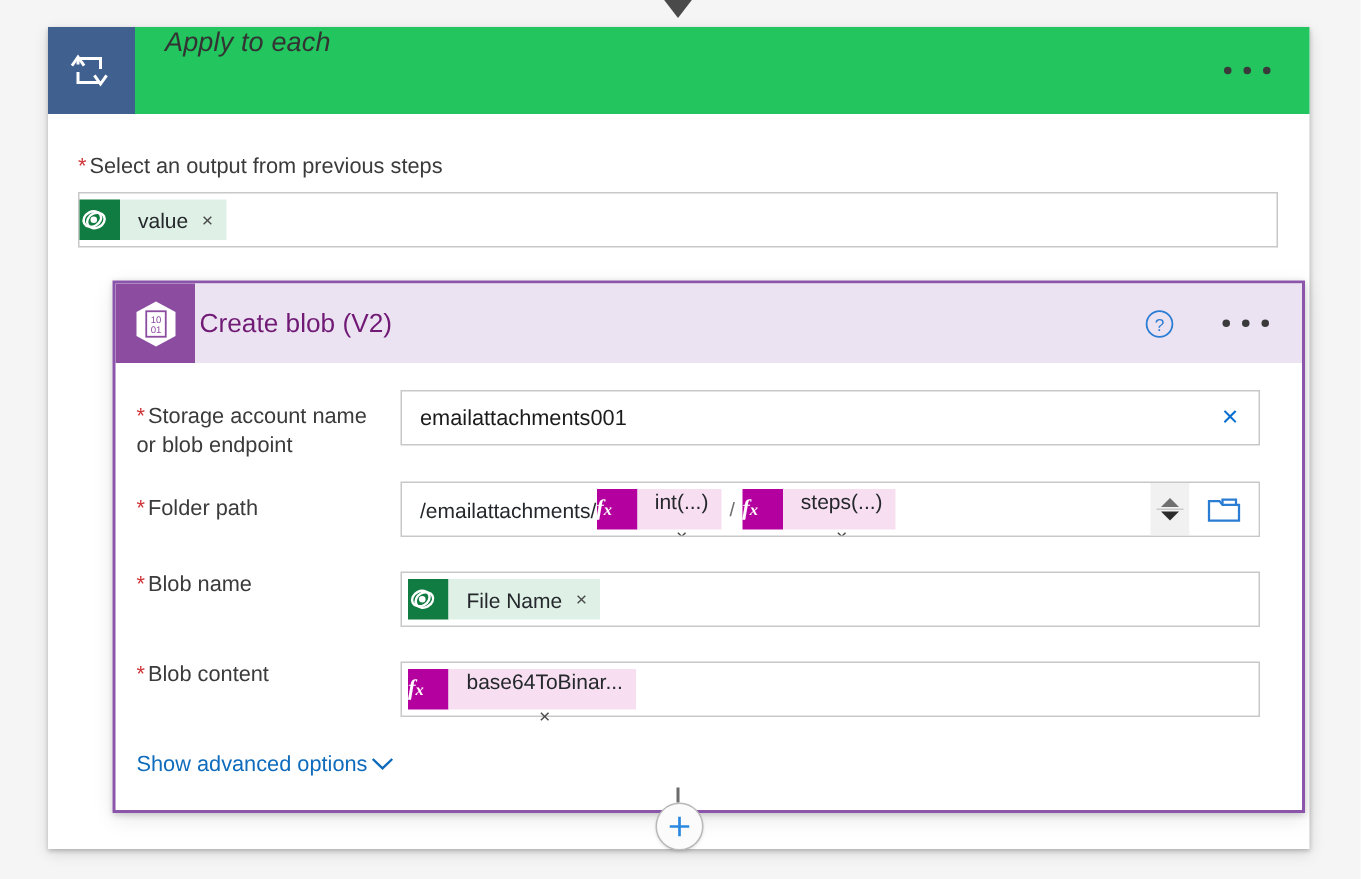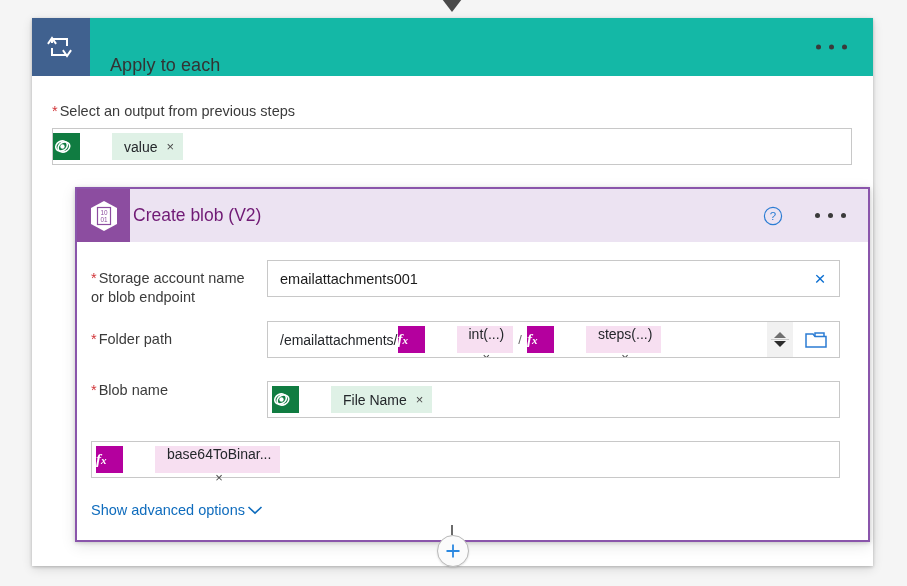--- a/index.html
+++ b/index.html
@@ -19,21 +19,21 @@
   }
   .top-arrow svg{display:block;}
 
   
   .outer-card{
     position:absolute;left:32px;top:18px;width:841px;height:548px;
     background:#ffffff;
     box-shadow:0 1px 3px rgba(0,0,0,.22), 0 3px 10px rgba(0,0,0,.12);
   }
   .outer-header{
-    position:relative;height:58px;background:#14b8a6;display:flex;align-items:flex-end;
+    position:relative;height:58px;background:#22c55e;display:flex;align-items:flex-start;font-style:italic;
   }
   .outer-header-icon{
     width:58px;height:58px;background:#40618f;
     display:flex;align-items:center;justify-content:center;flex:none;
   }
   .outer-title{
     margin-left:20px;font-size:18px;color:#333333;font-weight:400;letter-spacing:.1px;
   }
   .outer-menu{
     position:absolute;right:20px;top:50%;transform:translateY(-50%);
@@ -60,21 +60,21 @@
     display:inline-flex;align-items:center;height:27px;flex:none;
   }
   .token .tk-icon{
     width:27px;height:27px;flex:none;display:flex;align-items:center;
   }
   .token .tk-icon.green{background:#107c41;}
   .token .tk-icon.fx{background:#b4009e;color:#fff;font-style:italic;font-family:"Liberation Serif",serif;font-size:15px;font-weight:700;}
   .token .tk-icon.fx .sub{font-size:11px;}
   .token .tk-body{
     height:27px;display:flex;align-items:center;gap:9px;padding:0 9px 0 12px;
-    font-size:14px;color:#24272b;white-space:nowrap;margin-left:32px;
+    font-size:14px;color:#24272b;white-space:nowrap;
   }
   .token .tk-body.green{background:#dff1e6;}
   .token .tk-body.pink{background:#f7dff1;flex-direction:column;}
   .tk-x{font-size:13px;color:#4a4a4a;cursor:pointer;line-height:1;}
 
   
   .inner-card{
     position:relative;margin:22px 0 0 23px;width:795px;
     border:2px solid #8a55ab;background:#ffffff;
     box-shadow:0 1px 4px rgba(0,0,0,.18), 0 4px 14px rgba(0,0,0,.10);
@@ -312,20 +312,23 @@
                   <span class="tk-body green">
                     <span>File Name</span>
                     <span class="tk-x">×</span>
                   </span>
                 </div>
               </div>
             </div>
           </div>
 
           <div class="row">
+            <div class="row-label">
+              <span class="req">*</span><span>Blob content</span>
+            </div>
             <div class="row-ctl">
               <div class="token-input">
                 <div class="token" style="margin-left:4px">
                   <span class="tk-icon fx">
                     <span><i style="font-style:italic">f</i><span class="sub" style="font-style:italic">x</span></span>
                   </span>
                   <span class="tk-body pink">
                     <span>base64ToBinar...</span>
                     <span class="tk-x">×</span>
                   </span>

